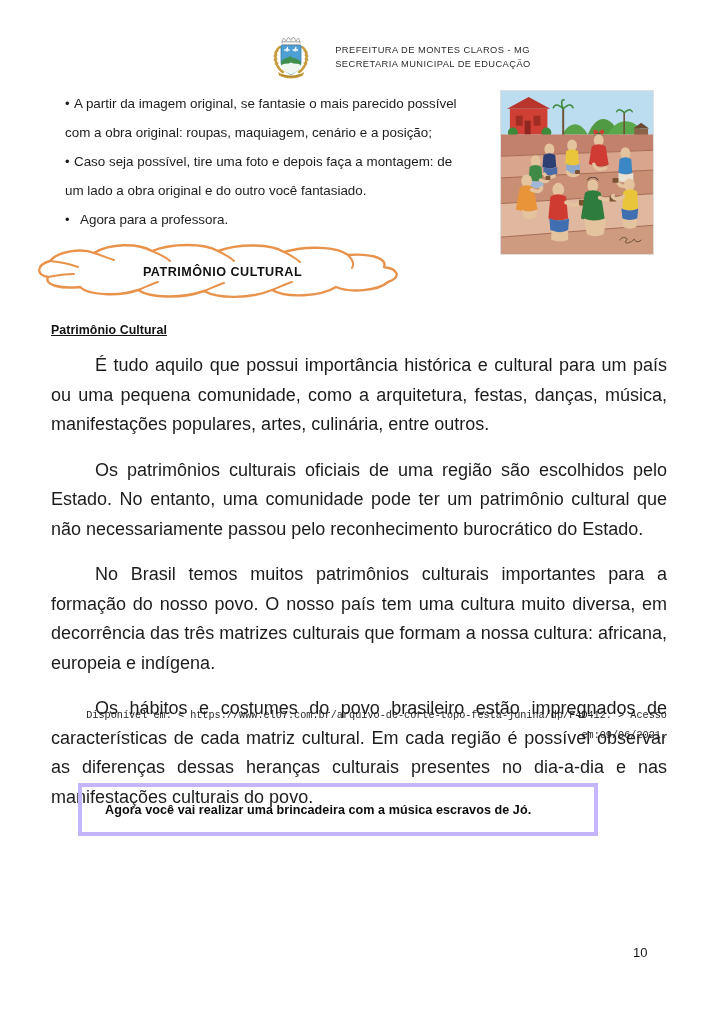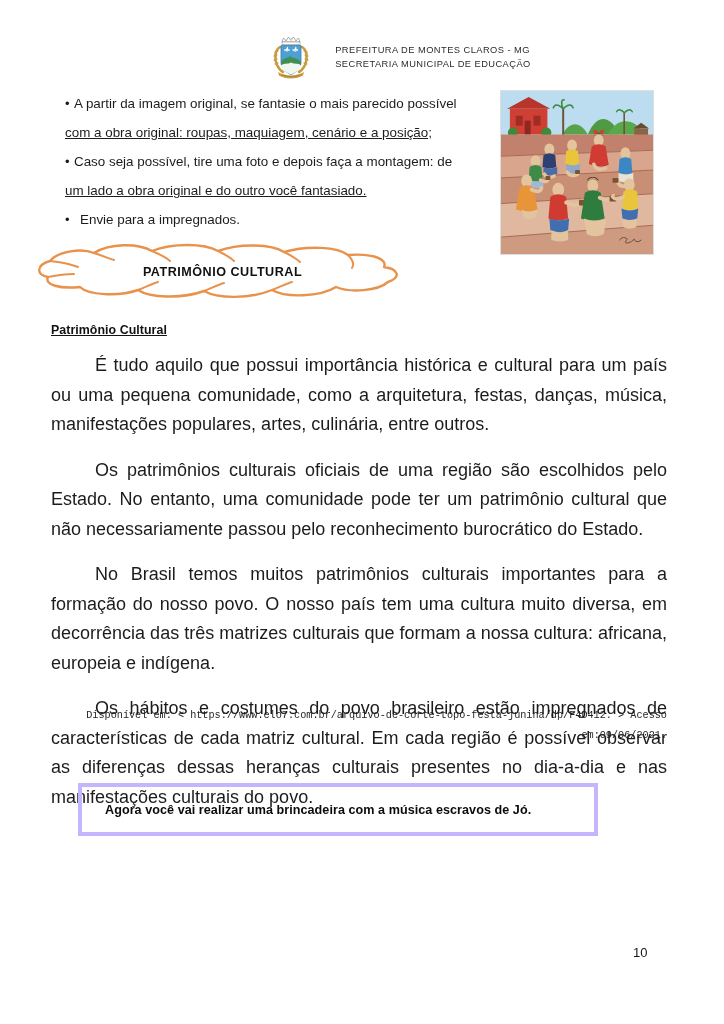--- a/index.html
+++ b/index.html
@@ -62,21 +62,20 @@
     text-indent: 0;
   }
   .bullet-line .dot {
     display: inline-block;
     width: 9px;
     font-size: 13px;
     vertical-align: baseline;
   }
   .bullet-line.cont {
     padding-left: 0;
-    text-decoration: underline;
   }
   .bullet-line.spaced .dot {
     width: 15px;
   }
 
   
   .illustration {
     position: absolute;
     left: 500px;
     top: 90px;
@@ -235,21 +234,21 @@
     </div>
 
     <div class="bullet-line">
       <span class="dot">•</span><span>Caso seja possível, tire uma foto e depois faça a montagem: de</span>
     </div>
     <div class="bullet-line cont">
       <span>um lado a obra original e do outro você fantasiado.</span>
     </div>
 
     <div class="bullet-line spaced">
-      <span class="dot">•</span><span>Envie para a impregnados.</span>
+      <span class="dot">•</span><span>Agora para a professora.</span>
     </div>
   </div>
 
   <div class="illustration">
     <svg viewBox="0 0 154 165" width="152" height="163" xmlns="http://www.w3.org/2000/svg">
 
       <rect x="0" y="0" width="154" height="44" fill="#bcdcf0"></rect>
 
       <path d="M88 44 C96 24 110 22 120 44 Z" fill="#4f9a43"></path>
       <path d="M108 44 C118 26 134 26 146 44 Z" fill="#5aa84c"></path>

